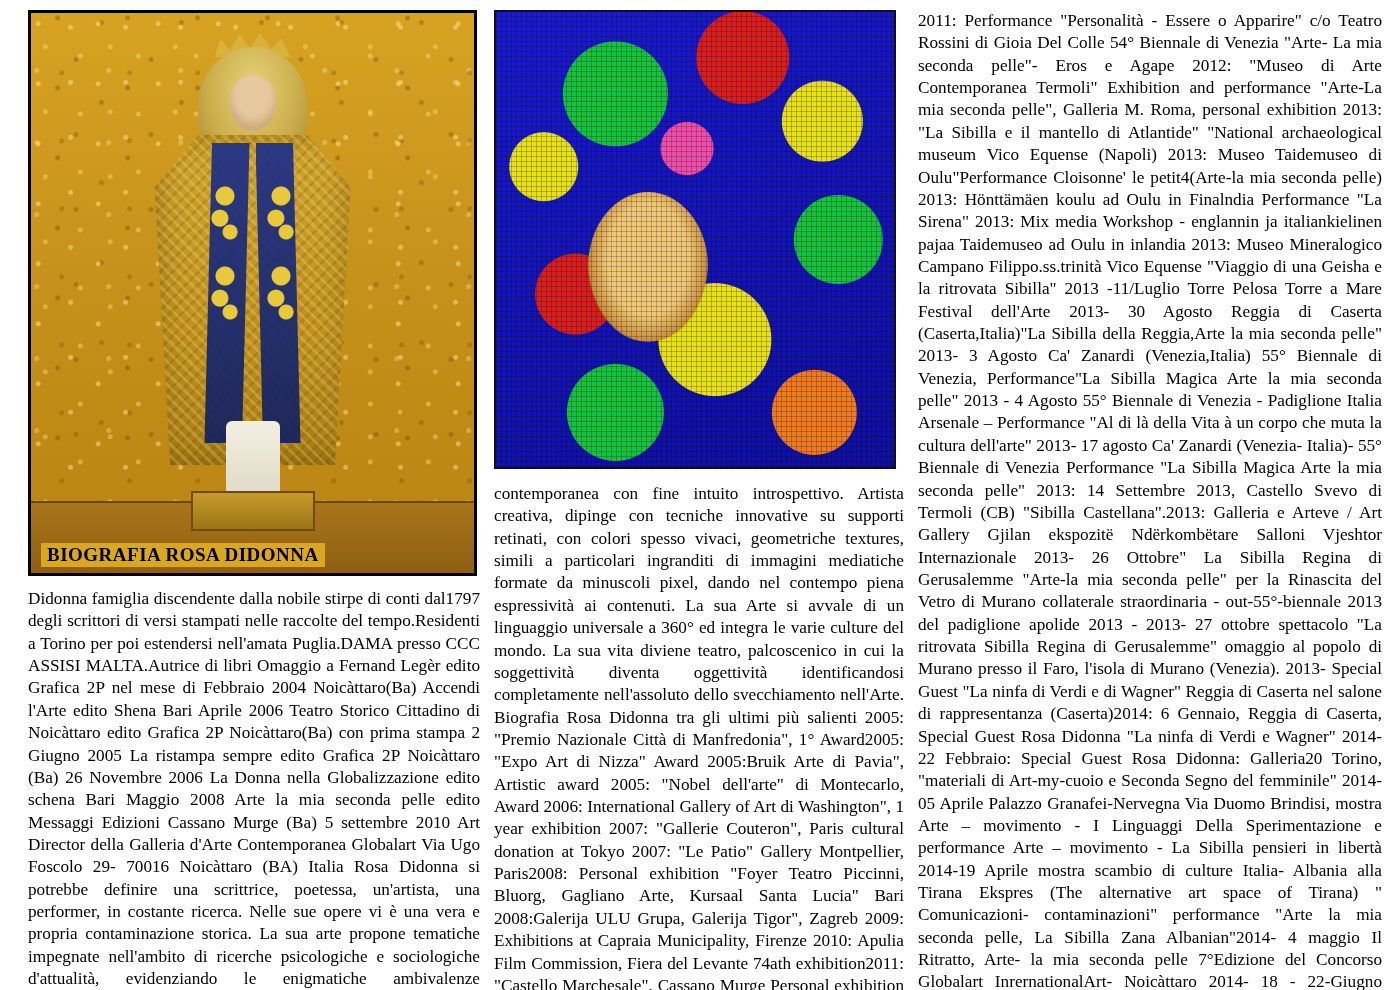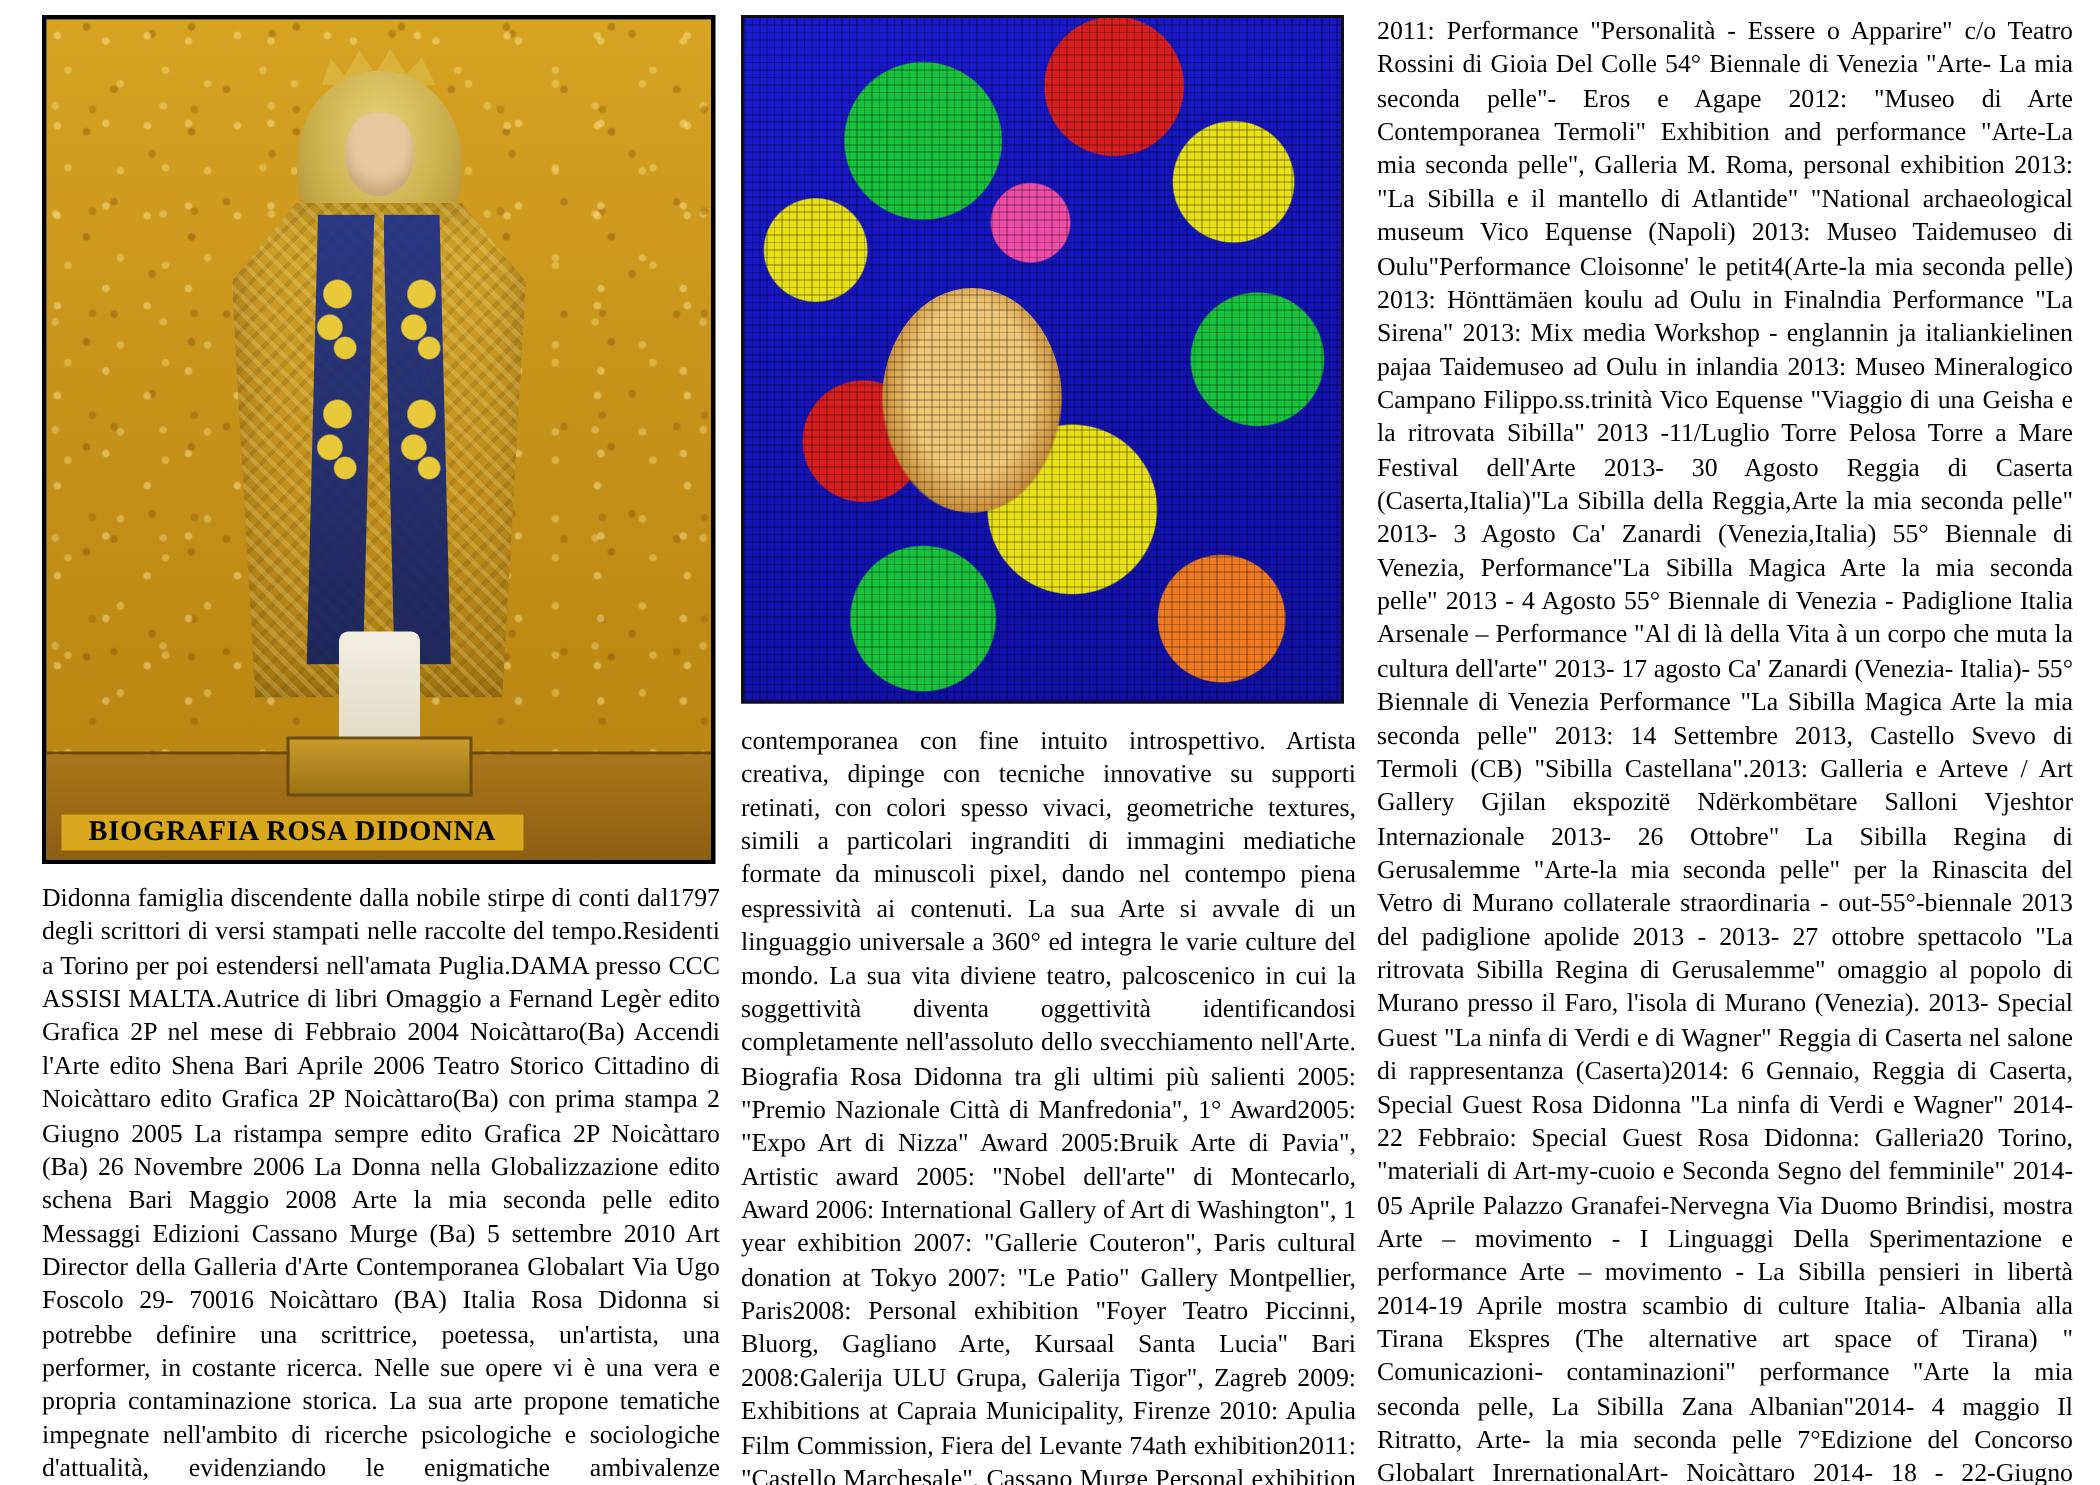--- a/index.html
+++ b/index.html
@@ -157,21 +157,21 @@
   .photo-caption {
     position: absolute;
     left: 10px;
     bottom: 6px;
     font-family: "Liberation Serif", serif;
     font-weight: bold;
     font-size: 19px;
     letter-spacing: .5px;
     color: #000;
     background: #d9a81f;
-    padding: 1px 18px;
+    padding: 1px 6px;
   }
   .bio-text {
     margin-top: 12px;
     font-size: 17.2px;
     line-height: 1.30;
     text-align: justify;
     hyphens: auto;
   }
 
   

